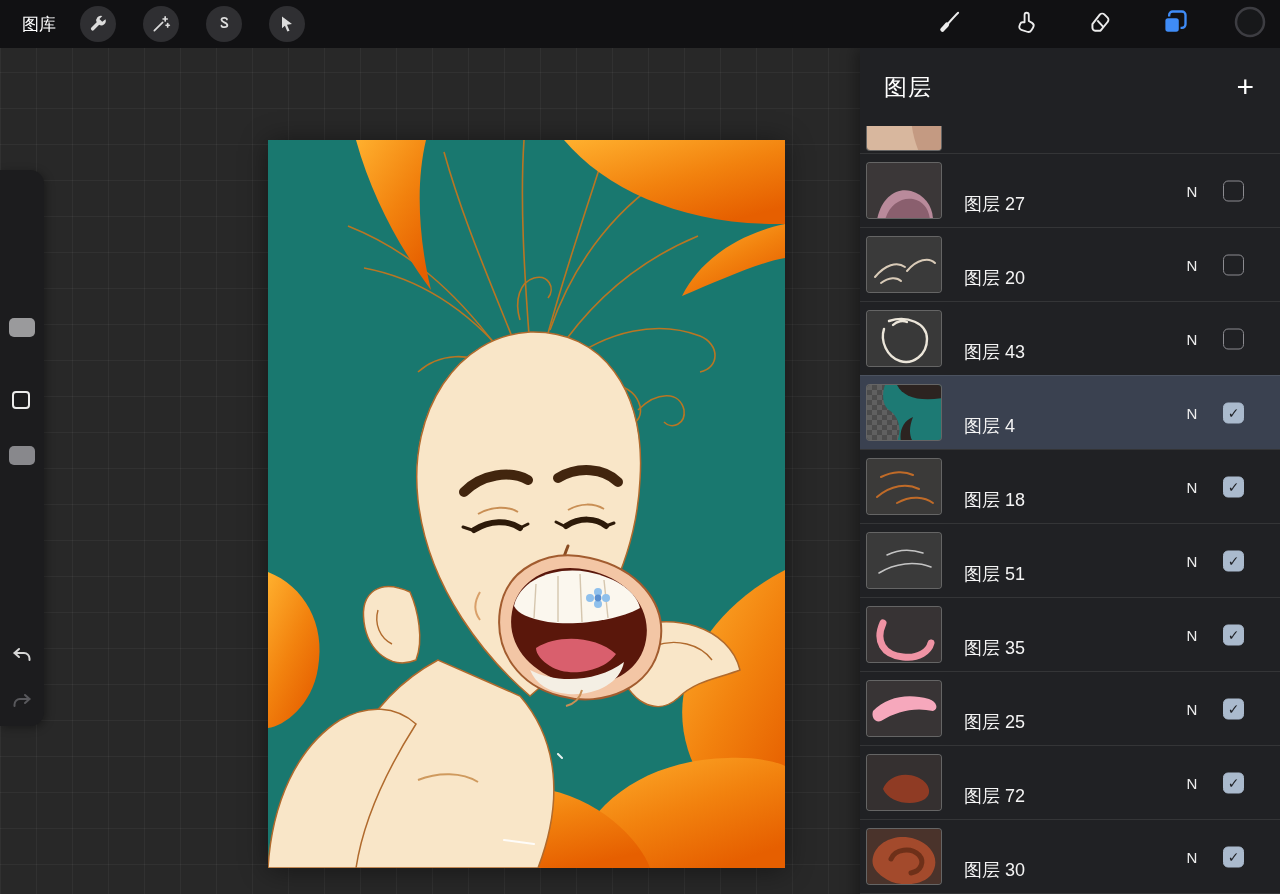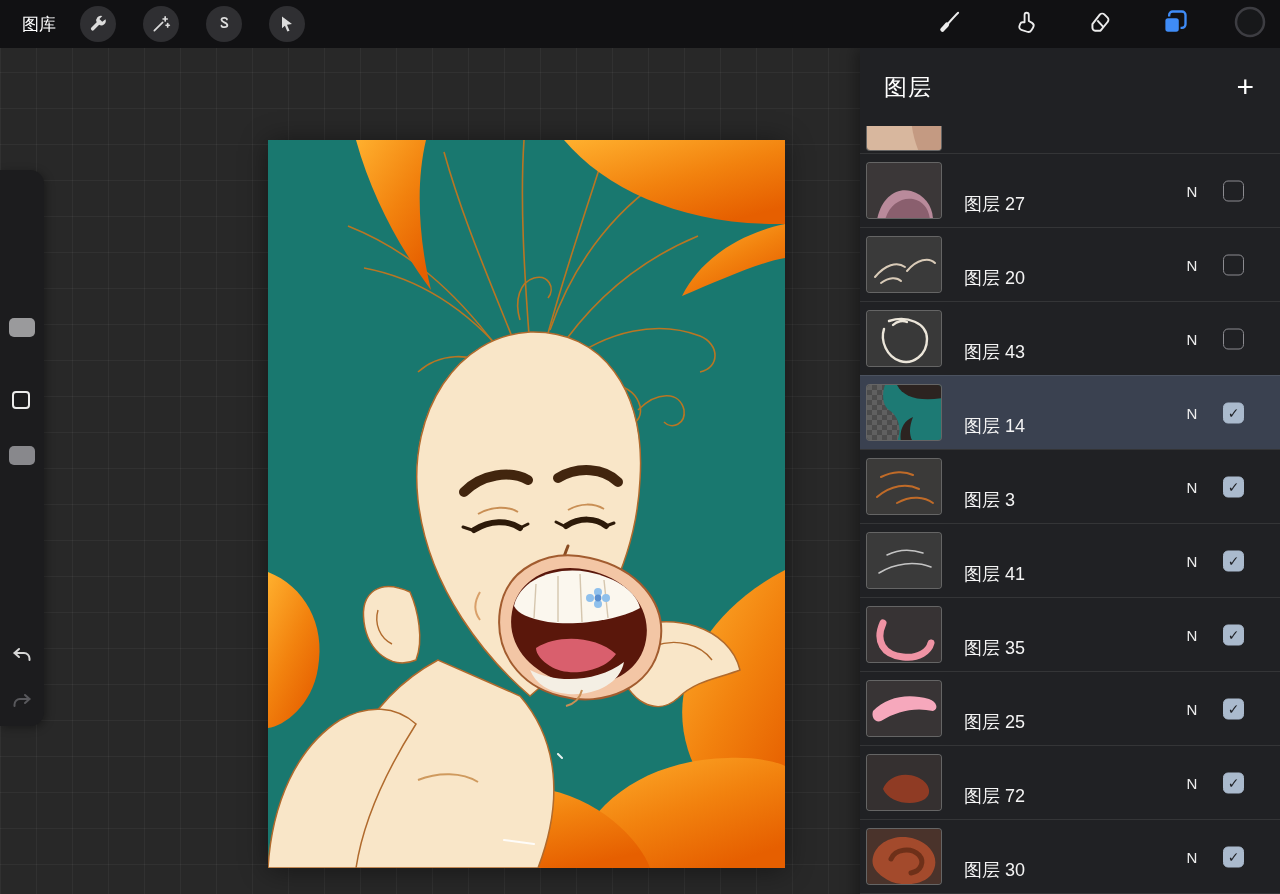--- a/index.html
+++ b/index.html
@@ -333,52 +333,52 @@
                   <rect width="5" height="5" fill="#606060"></rect>
                   <rect x="5" y="5" width="5" height="5" fill="#606060"></rect>
                 </pattern>
               </defs>
             <rect width="76" height="57" fill="url(#chk15)"></rect>
             <path d="M18 0 L76 0 L76 57 L30 57 C36 42 30 30 22 25 C15 20 15 8 18 0 Z" fill="#1d7a74"></path>
             <path d="M30 0 C36 12 52 17 76 13 L76 0 Z" fill="#2c2320"></path>
             <path d="M34 57 C32 46 36 36 46 32 C42 42 42 50 46 57 Z" fill="#2c2320"></path>
           </svg>
         </div>
-        <div class="lname">图层 14</div>
+        <div class="lname">图层 4</div>
         <div class="blend">N</div>
         <div class="check checked"></div>
       </div>
 
       <div class="row">
         <div class="thumb">
           <svg viewBox="0 0 76 57" width="76" height="57">
               <rect width="76" height="57" fill="#3b3a39"></rect>
               <g fill="none" stroke="#c06b28" stroke-width="2" stroke-linecap="round">
                 <path d="M10 38 C24 26 40 24 52 30"></path>
                 <path d="M30 44 C44 36 58 38 66 44"></path>
                 <path d="M14 18 C26 12 38 12 46 16"></path>
               </g>
             </svg>
         </div>
-        <div class="lname">图层 3</div>
+        <div class="lname">图层 18</div>
         <div class="blend">N</div>
         <div class="check checked"></div>
       </div>
 
       <div class="row">
         <div class="thumb">
           <svg viewBox="0 0 76 57" width="76" height="57">
               <rect width="76" height="57" fill="#3a3a3a"></rect>
               <g fill="none" stroke="#ffffff" stroke-width="1.5" opacity="0.7" stroke-linecap="round">
                 <path d="M12 40 C28 30 48 28 64 34"></path>
                 <path d="M20 22 C32 16 44 16 56 20"></path>
               </g>
             </svg>
         </div>
-        <div class="lname">图层 41</div>
+        <div class="lname">图层 51</div>
         <div class="blend">N</div>
         <div class="check checked"></div>
       </div>
 
       <div class="row">
         <div class="thumb">
           <svg viewBox="0 0 76 57" width="76" height="57">
               <rect width="76" height="57" fill="#373334"></rect>
               <path d="M16 16 C8 34 16 48 36 50 C52 52 62 44 64 36" fill="none" stroke="#ef93a4" stroke-width="7" stroke-linecap="round"></path>
             </svg>

